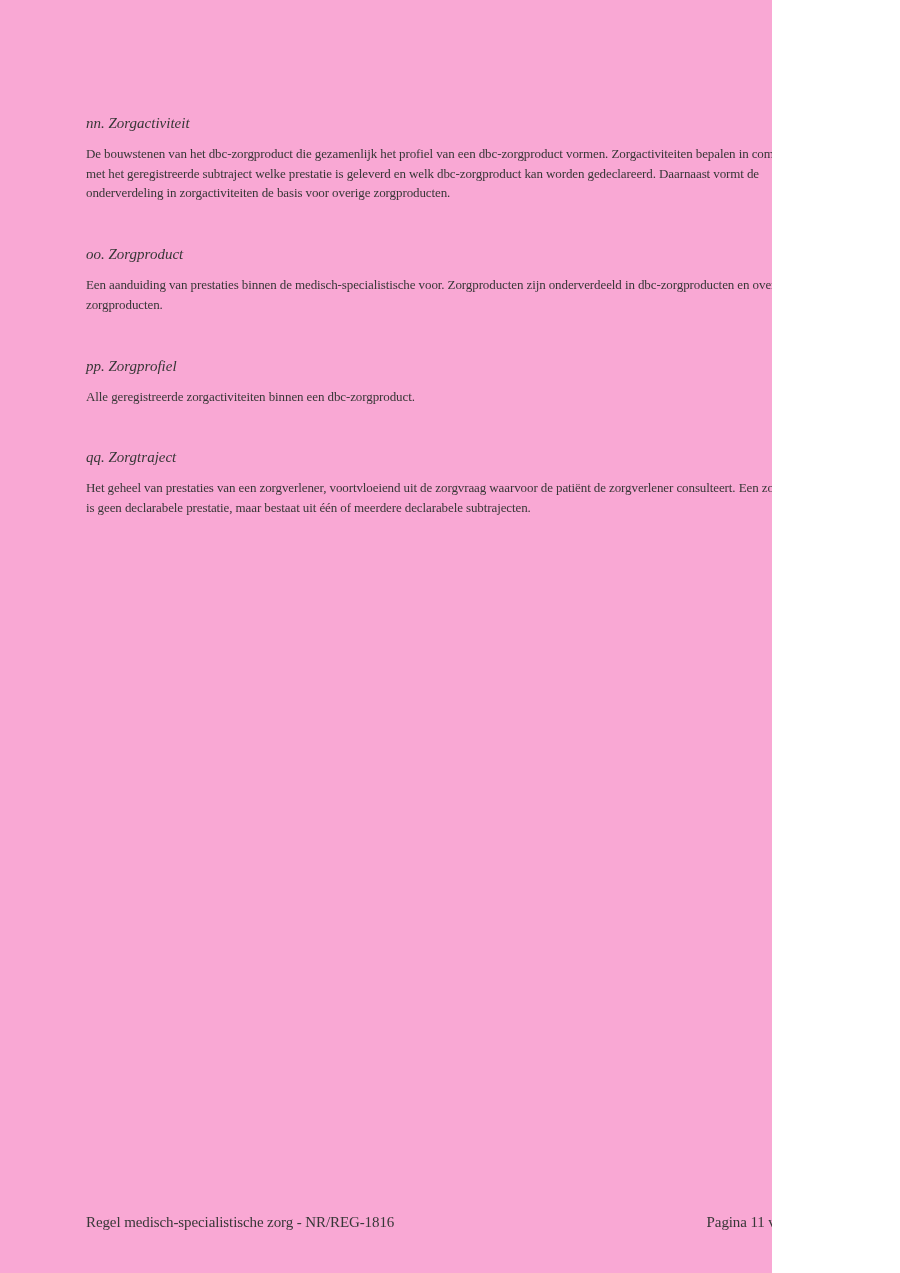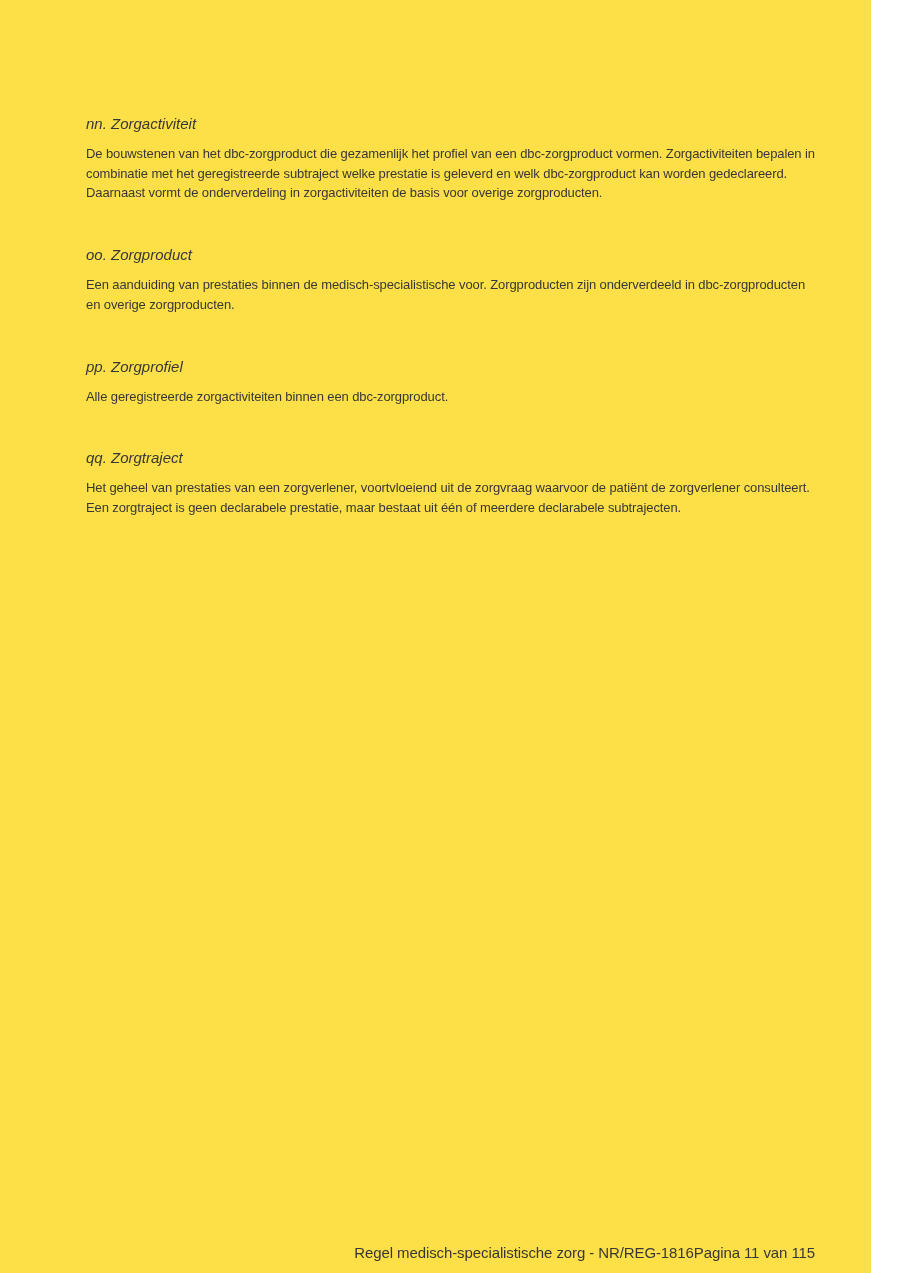--- a/index.html
+++ b/index.html
@@ -2,25 +2,25 @@
 <html><head>
 <meta charset="utf-8">
 <style>
   html, body {
     margin: 0;
     padding: 0;
     background: #ffffff;
   }
   .page {
     position: relative;
-    width: 871px;
+    width: 772px;
     height: 1273px;
-    background: #fde047;
+    background: #f9a8d4;
     overflow: hidden;
-    font-family: Liberation Sans, sans-serif;
+    font-family: Liberation Serif, serif;
     color: #373737;
   }
   .content {
     position: absolute;
     top: 114px;
     left: 86px;
     width: 732px;
   }
   .section {
     margin: 0 0 42px 0;
@@ -37,25 +37,24 @@
     line-height: 19.7px;
     margin: 0;
     letter-spacing: -0.1px;
   }
   .footer {
     position: absolute;
     top: 1213px;
     left: 86px;
     width: 729px;
     display: flex;
-    justify-content: flex-end;
+    justify-content: space-between;
     font-size: 15px;
     line-height: 19px;
     letter-spacing: -0.1px;
-    margin-top: 30px;
   }
 </style>
 </head>
 <body>
 
 <div class="page">
 
   <div class="content">
 
     <div class="section">

